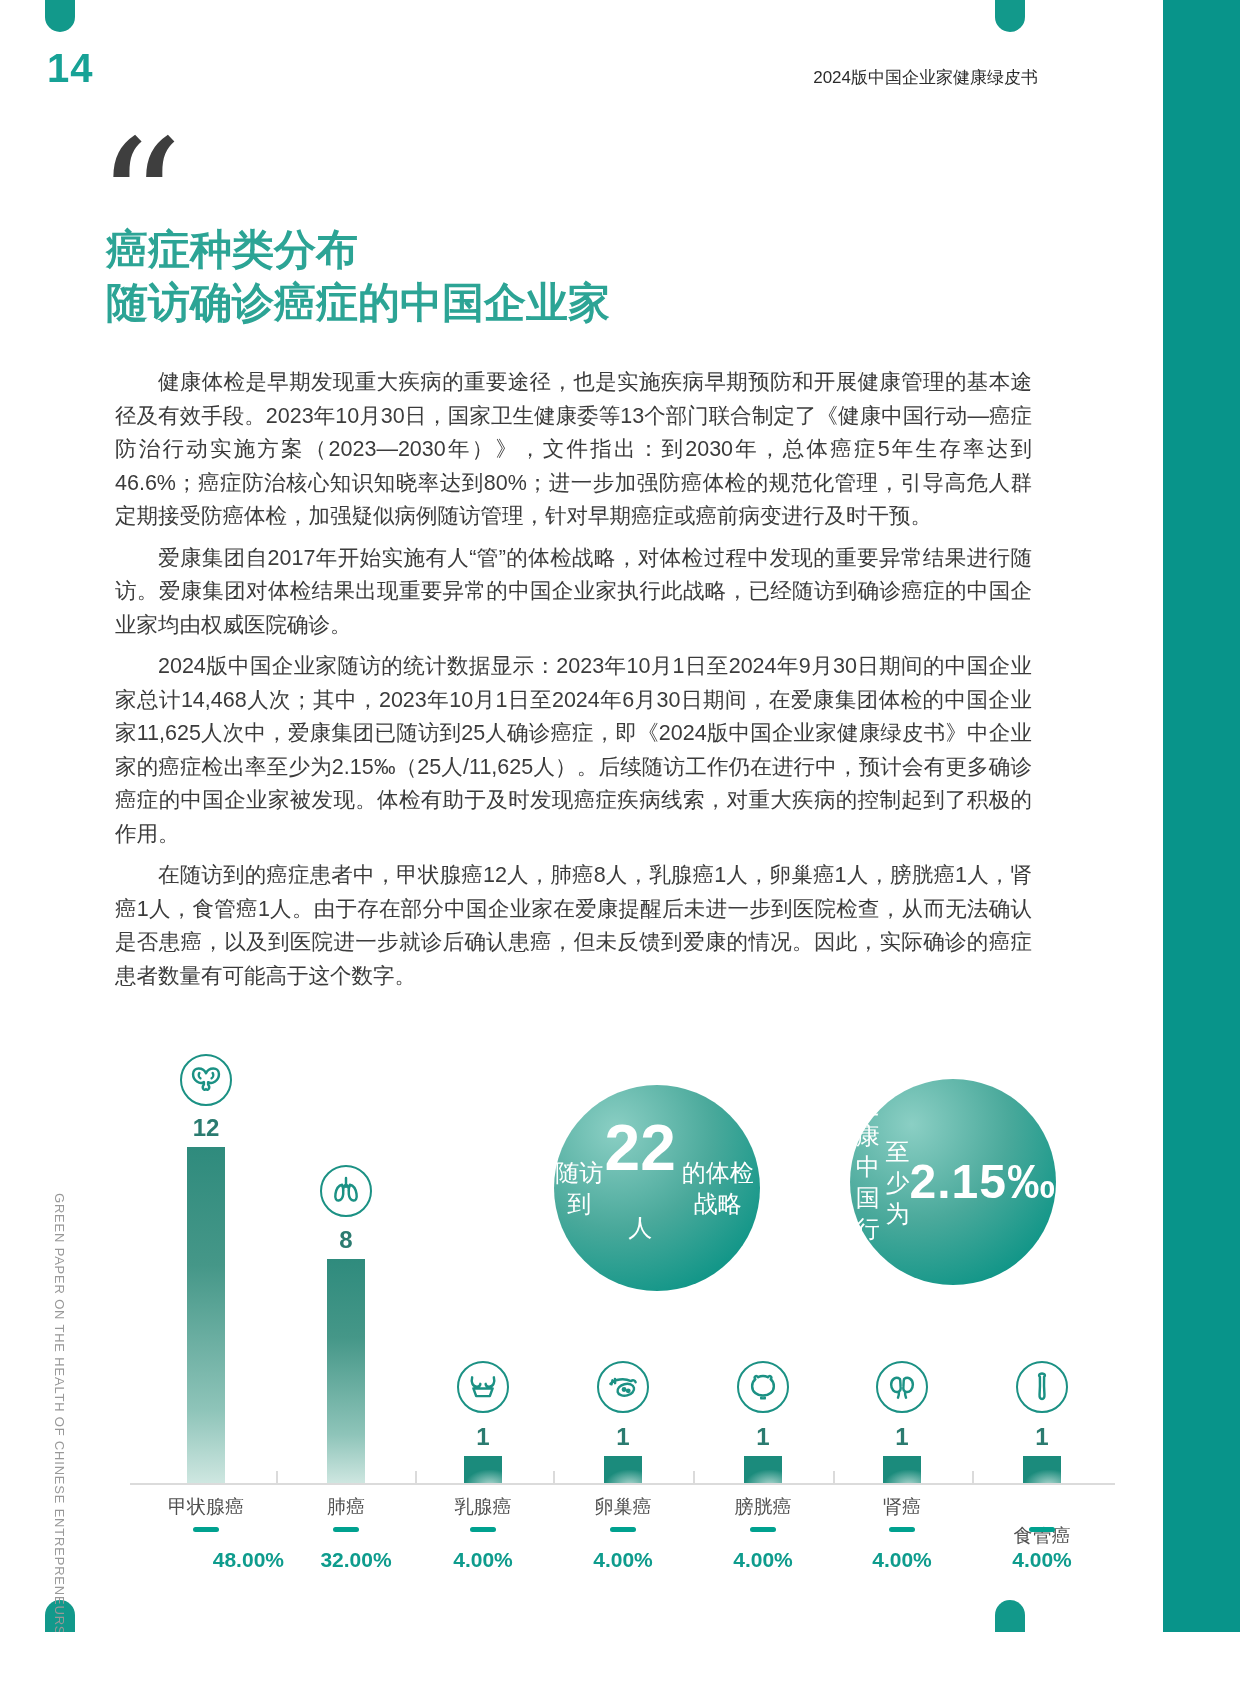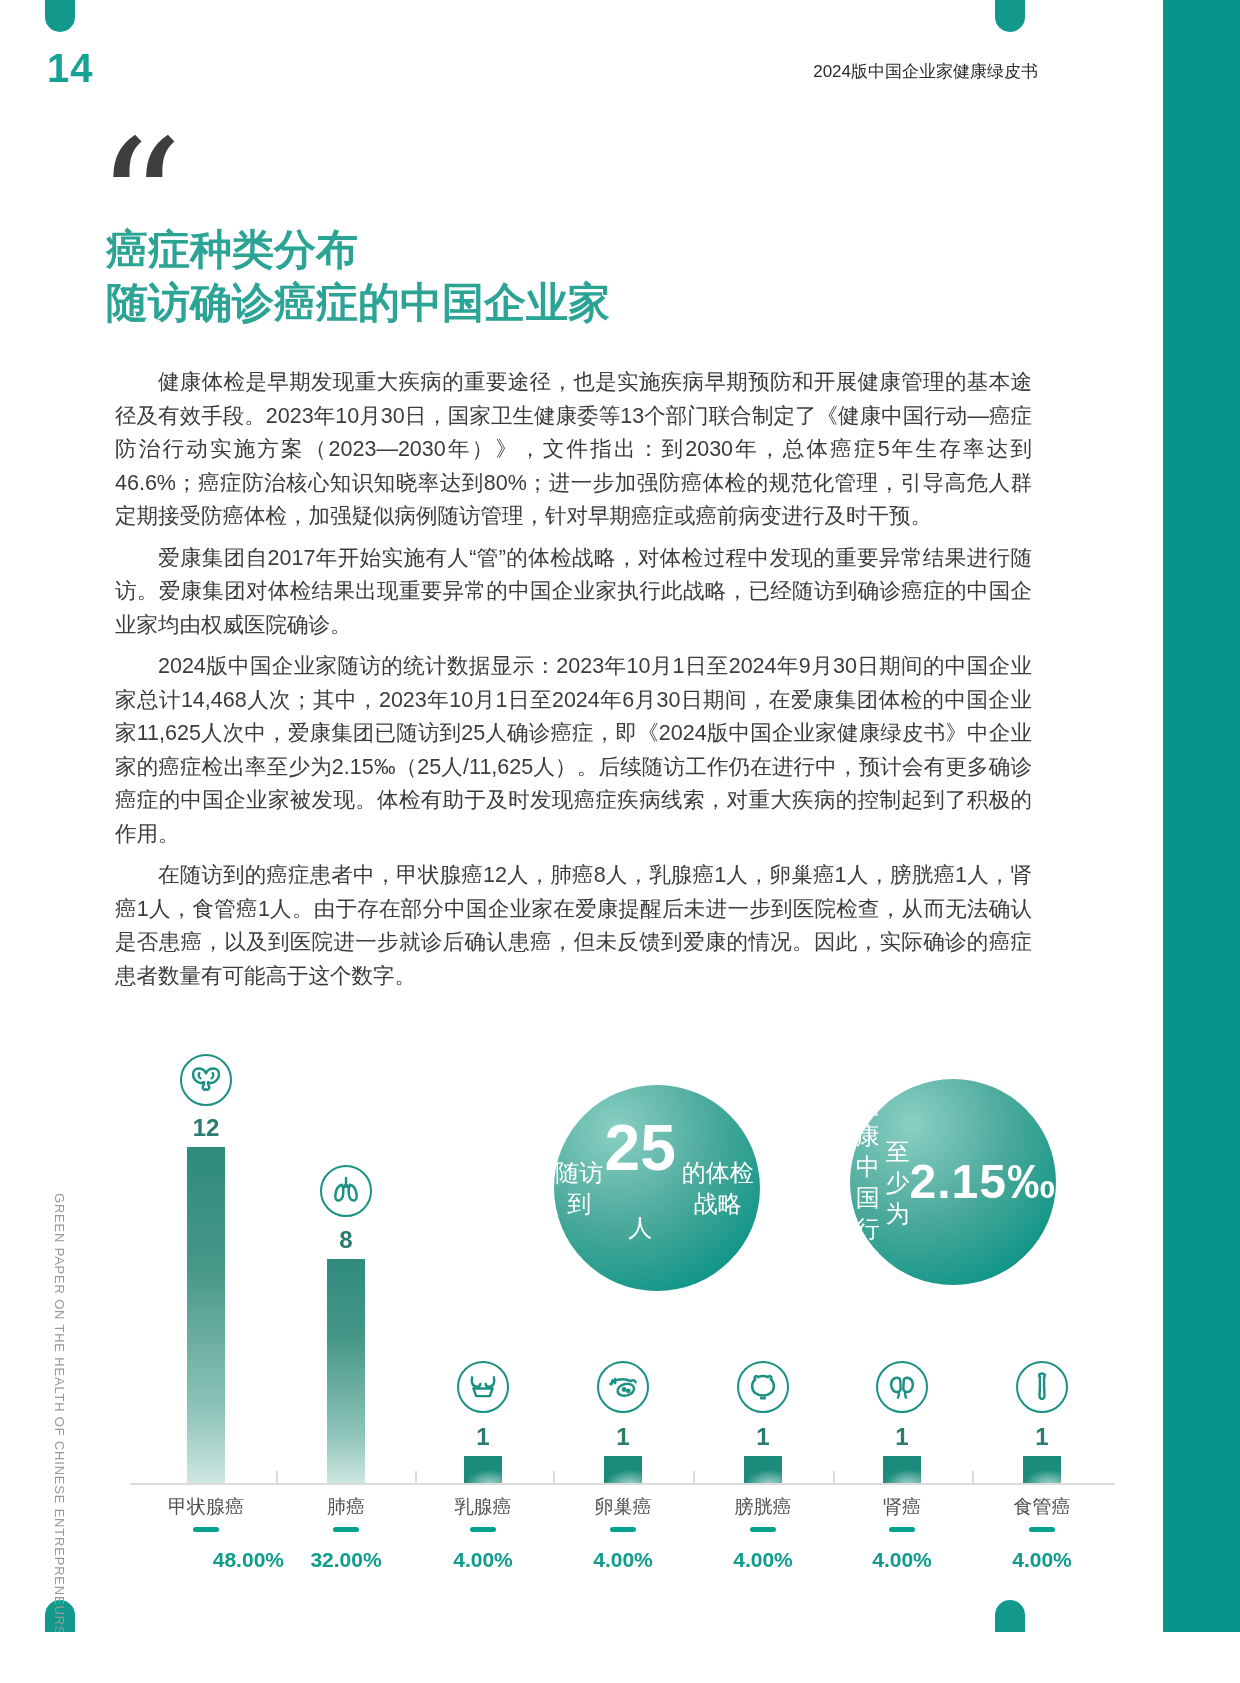--- a/index.html
+++ b/index.html
@@ -3,21 +3,21 @@
 <meta charset="utf-8">
 <style>
   html,body{margin:0;padding:0;background:#ffffff;}
   .page{position:relative;width:1240px;height:1632px;background:#ffffff;overflow:hidden;
         font-family:"Liberation Sans",sans-serif;color:#3a3a3a;}
   .rightbar{position:absolute;right:0;top:0;width:77px;height:1683px;background:#08948A;}
   .dot{position:absolute;width:30px;height:46px;background:#12998B;border-radius:15px;}
   .dot.tl{left:45px;top:-14px;} .dot.tr{left:995px;top:-14px;}
   .dot.bl{left:45px;bottom:-14px;} .dot.br{left:995px;bottom:-14px;}
   .page-num{position:absolute;left:47px;top:46px;font-size:40px;font-weight:bold;color:#17A296;letter-spacing:1px;}
-  .doc-header{position:absolute;top:60px;right:202px;font-size:17px;color:#2b2b2b;}
+  .doc-header{position:absolute;top:66px;right:202px;font-size:17px;color:#2b2b2b;}
   .quote{position:absolute;left:96px;top:118px;font-family:"DejaVu Serif","Liberation Serif",serif;
          font-size:170px;line-height:1;color:#3E3E3E;}
   .title{position:absolute;left:106px;top:224px;font-family:"Liberation Serif",serif;
          font-size:42px;font-weight:700;color:#2CA495;line-height:53px;}
   .bodytext{position:absolute;left:107px;top:358px;width:933px;font-size:21.5px;
             line-height:33.5px;color:#3b3b3b;text-align:justify;}
   .bodytext p{margin:8px;text-indent:2em;}
   .side-vertical{position:absolute;left:52px;top:1193px;writing-mode:vertical-rl;
                  font-size:13px;color:#989898;letter-spacing:0.8px;white-space:nowrap;}
   .side-vertical .yr{color:#2e2e2e;font-weight:bold;}
@@ -73,21 +73,21 @@
     <p>2024版中国企业家随访的统计数据显示：2023年10月1日至2024年9月30日期间的中国企业家总计14,468人次；其中，2023年10月1日至2024年6月30日期间，在爱康集团体检的中国企业家11,625人次中，爱康集团已随访到25人确诊癌症，即《2024版中国企业家健康绿皮书》中企业家的癌症检出率至少为2.15‰（25人/11,625人）。后续随访工作仍在进行中，预计会有更多确诊癌症的中国企业家被发现。体检有助于及时发现癌症疾病线索，对重大疾病的控制起到了积极的作用。</p>
     <p>在随访到的癌症患者中，甲状腺癌12人，肺癌8人，乳腺癌1人，卵巢癌1人，膀胱癌1人，肾癌1人，食管癌1人。由于存在部分中国企业家在爱康提醒后未进一步到医院检查，从而无法确认是否患癌，以及到医院进一步就诊后确认患癌，但未反馈到爱康的情况。因此，实际确诊的癌症患者数量有可能高于这个数字。</p>
   </div>
 
   <div class="side-vertical">
     <span>GREEN PAPER ON THE HEALTH OF CHINESE ENTREPRENEURS </span><span class="yr">| 2024</span>
   </div>
 
   <div class="badge badge-followup">
     <div class="bl">随访到</div>
-    <div class="num"><span>25</span><span class="unit">人</span></div>
+    <div class="num"><span>22</span><span class="unit">人</span></div>
     <div class="bl">的体检战略</div>
   </div>
 
   <div class="badge badge-rate">
     <div class="bl">健康中国行动</div>
     <div class="bl">至少为</div>
     <div class="rateval">2.15‰</div>
   </div>
 
   <div class="chart">
@@ -103,21 +103,21 @@
       <div class="pct" style="left: 152px; text-align: right;">48.00%</div>
       <div class="icon-circle" style="left: 320px; top: 1165px;">
         <svg viewBox="0 0 24 24" width="42" height="42">
           <path d="M12,4.5 L12,9.6 M12,8 C10.9,9.2 10.1,10.4 10.5,12 M12,8 C13.1,9.2 13.9,10.4 13.5,12 M9.8,8.4 C7.8,8.8 6.4,11 6,13.6 C5.6,16.2 6.4,17.6 7.8,17.4 C9.2,17.2 10.2,16 10.4,13.8 C10.55,12 10.4,9.8 9.8,8.4 Z M14.2,8.4 C16.2,8.8 17.6,11 18,13.6 C18.4,16.2 17.6,17.6 16.2,17.4 C14.8,17.2 13.8,16 13.6,13.8 C13.45,12 13.6,9.8 14.2,8.4 Z"></path>
         </svg>
       </div>
       <div class="bar-value" style="left: 306px; top: 1226px;">8</div>
       <div class="bar tall" style="left: 327px; top: 1259px; height: 225px;"></div>
       <div class="cat-label" style="left: 280px;">肺癌</div>
       <div class="dash" style="left: 333px;"></div>
-      <div class="pct" style="left: 280px;">32.00%</div>
+      <div class="pct" style="left: 290px;">32.00%</div>
       <div class="icon-circle" style="left: 457px; top: 1361px;">
         <svg viewBox="0 0 24 24" width="42" height="42">
           <path d="M5.8,6.5 C5,9.5 6.2,11.6 8.4,11.8 C9.6,11.9 10.4,11.2 10.5,10.2 M18.2,6.5 C19,9.5 17.8,11.6 15.6,11.8 C14.4,11.9 13.6,11.2 13.5,10.2 M6.5,12.8 L17.5,12.8 L15.9,17.2 L8.1,17.2 Z"></path>
         </svg>
       </div>
       <div class="bar-value" style="left: 443px; top: 1423px;">1</div>
       <div class="bar small" style="left: 464px; top: 1456px; height: 28px;"></div>
       <div class="cat-label" style="left: 417px;">乳腺癌</div>
       <div class="dash" style="left: 470px;"></div>
       <div class="pct" style="left: 417px;">4.00%</div>
@@ -154,21 +154,21 @@
       <div class="cat-label" style="left: 836px;">肾癌</div>
       <div class="dash" style="left: 889px;"></div>
       <div class="pct" style="left: 836px;">4.00%</div>
       <div class="icon-circle" style="left: 1016px; top: 1361px;">
         <svg viewBox="0 0 24 24" width="42" height="42">
           <path d="M10.8,4.6 C10.2,5 10.2,5.8 10.8,6.2 C10.9,9.4 10.9,12.6 10.6,16.4 C10.5,18 11,18.8 12,18.8 C13,18.8 13.5,18 13.4,16.4 C13.1,12.6 13.1,9.4 13.2,6.2 C13.8,5.8 13.8,5 13.2,4.6 C12.4,4.2 11.6,4.2 10.8,4.6 Z"></path>
         </svg>
       </div>
       <div class="bar-value" style="left: 1002px; top: 1423px;">1</div>
       <div class="bar small" style="left: 1023px; top: 1456px; height: 28px;"></div>
-      <div class="cat-label" style="left: 976px;">食管癌</div>
+      <div class="cat-label" style="left: 976px; margin-top: 29px;">食管癌</div>
       <div class="dash" style="left: 1029px;"></div>
       <div class="pct" style="left: 976px;">4.00%</div>
       <div class="axis"></div>
       <div class="tick" style="left: 276px;"></div>
       <div class="tick" style="left: 415px;"></div>
       <div class="tick" style="left: 553px;"></div>
       <div class="tick" style="left: 693px;"></div>
       <div class="tick" style="left: 833px;"></div>
       <div class="tick" style="left: 972px;"></div>
     </div>

